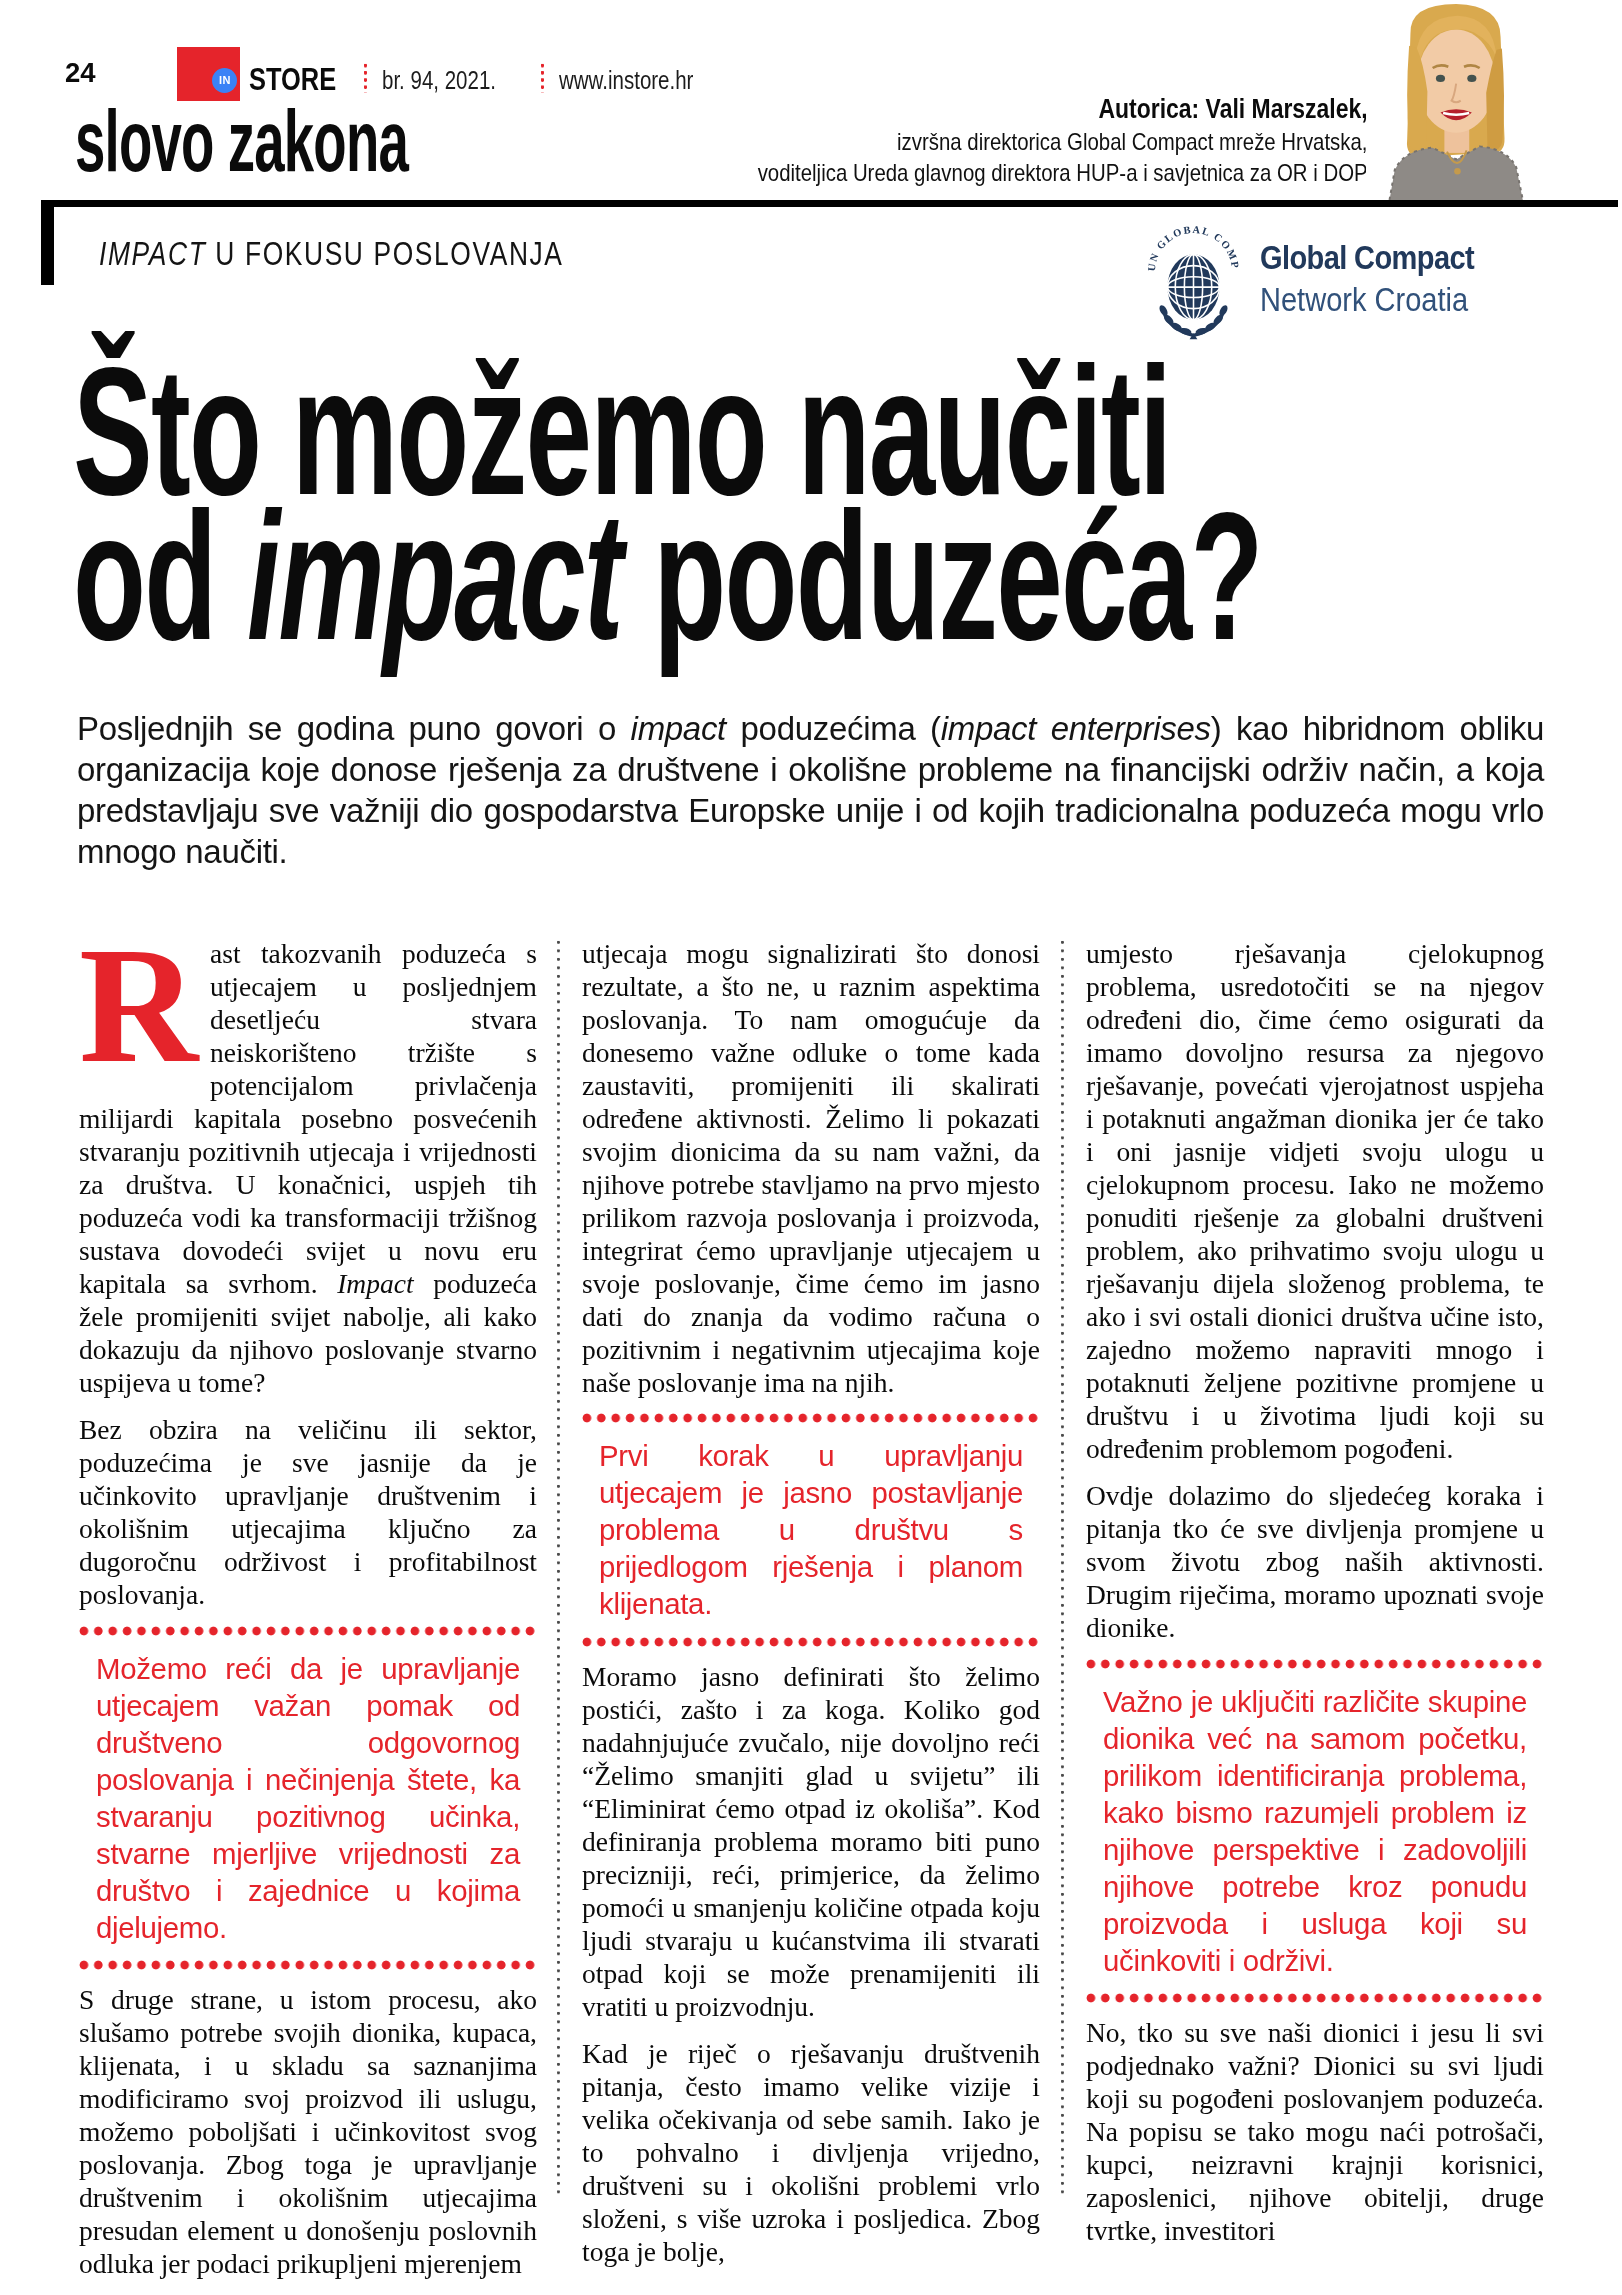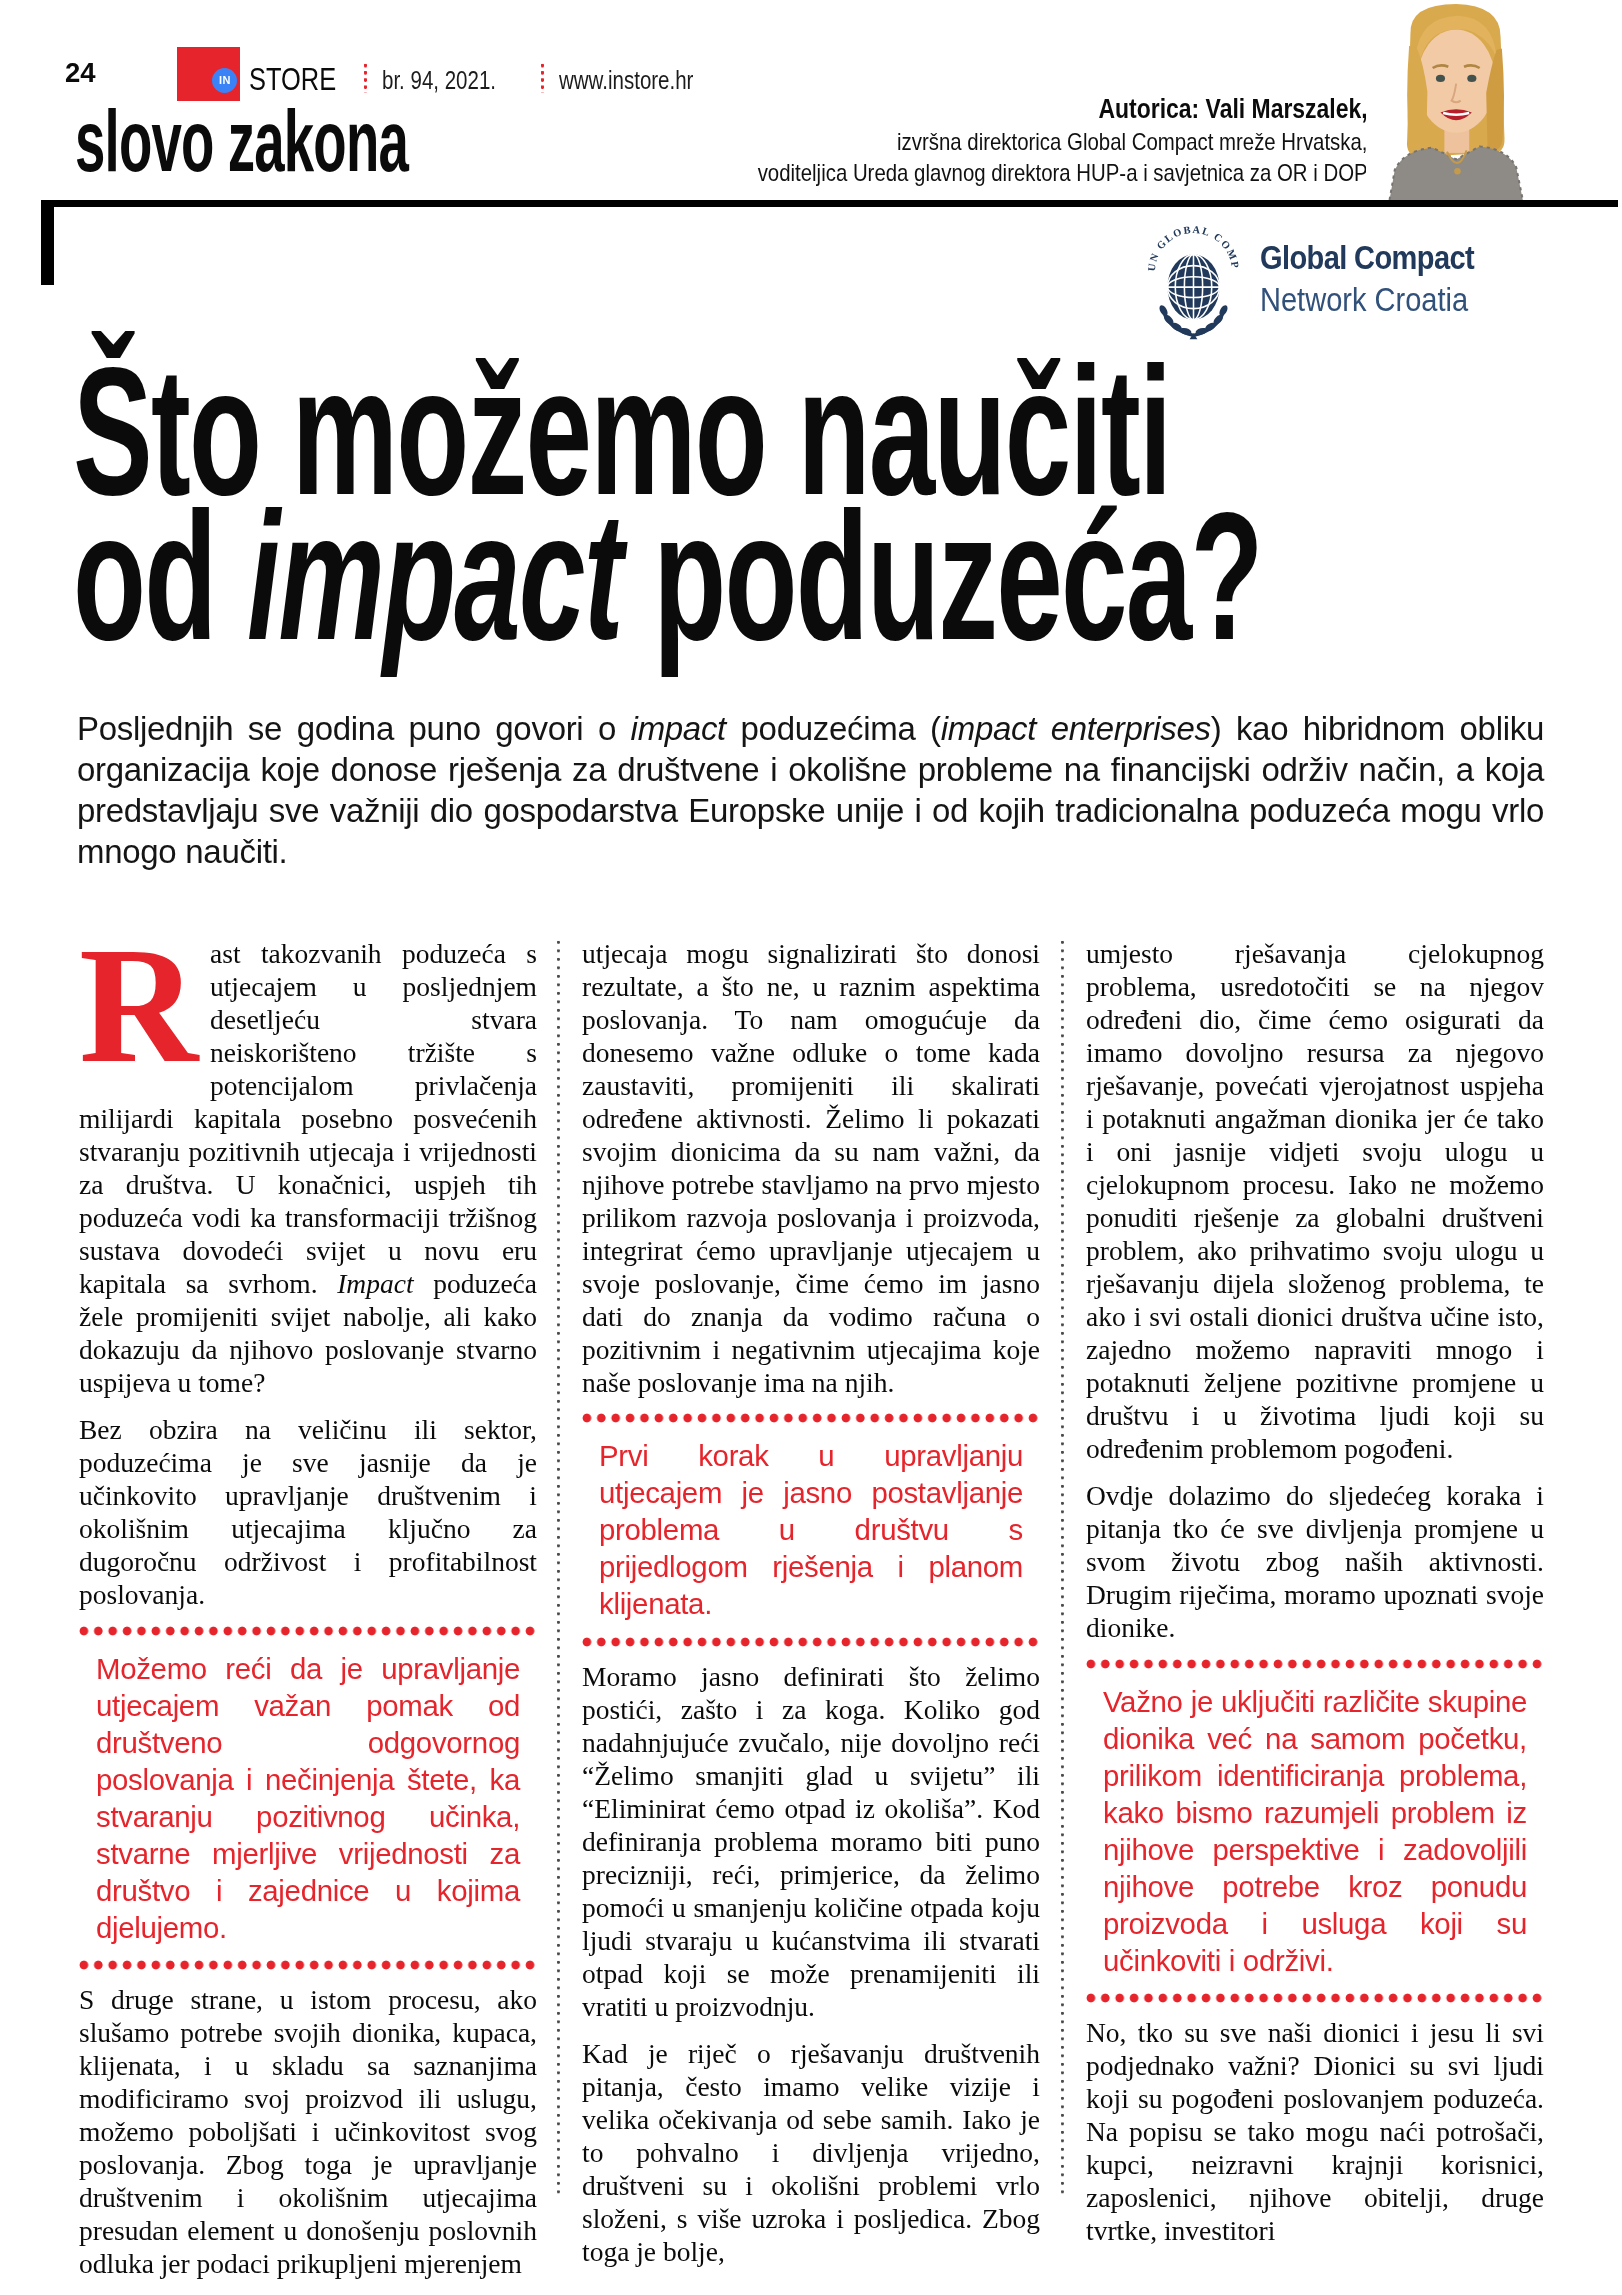--- a/index.html
+++ b/index.html
@@ -14,21 +14,21 @@
   }
   .abs{position:absolute;}
   .it{font-style:italic;}
 
   
   .page-num{left:65px;top:59px;font:700 27.5px/1 "Liberation Sans",sans-serif;}
   .logo-rect{left:177px;top:47px;width:63px;height:54px;background:var(--red);}
   .logo-circle{position:absolute;right:2.6px;top:21px;width:25px;height:25px;border-radius:50%;
     background:#3b82f6;color:#fff;display:flex;align-items:center;justify-content:center;
     font:700 11px/1 "Liberation Sans",sans-serif;letter-spacing:0.3px;}
-  .logo-store{left:249px;top:64px;font-size:31px;font-weight:400;line-height:1;}
+  .logo-store{left:249px;top:64px;font-size:31px;font-weight:700;line-height:1;}
   .v-dots{width:3.3px;height:30px;background-image:radial-gradient(circle at 1.6px 2.6px,var(--red) 1.6px,transparent 2.1px);
     background-size:3.3px 7.2px;background-repeat:repeat-y;}
   .vd1{left:364px;top:63px;}
   .vd2{left:541px;top:63px;}
   .issue{left:382px;top:68px;font-size:25px;color:#1c1c1c;line-height:1;}
   .website{left:559px;top:68px;font-size:25px;color:#1c1c1c;line-height:1;}
   .section-title{left:75px;top:97px;font-size:88px;font-weight:700;line-height:1;letter-spacing:-1.3px;}
   .author{right:250px;top:92px;text-align:right;}
   .author .a1{font-size:27px;font-weight:700;line-height:34px;}
   .author .a2{font-size:24px;font-weight:400;line-height:31px;color:#111;}
@@ -130,20 +130,21 @@
       <path d="M36,306 L44,260 Q58,230 102,226 L138,244 L174,224 Q216,228 230,256 L240,306" fill="none" stroke="#77736f" stroke-width="3" stroke-dasharray="5 6"></path>
 
       <path d="M124,232 Q140,268 154,230" stroke="#c49a4c" stroke-width="3" fill="none"></path>
       <circle cx="140" cy="262" r="5" fill="#c49a4c"></circle>
     </svg>
   </div>
 
   <div class="abs top-rule"></div>
   <div class="abs left-bar"></div>
 
+  <div class="abs kicker"><span class="condK"><span class="it">IMPACT</span><span> U FOKUSU POSLOVANJA</span></span></div>
 
   <div class="abs gc">
     <svg width="99" height="126" viewBox="0 0 152 192">
       <defs>
         <path id="gcArc" d="M 17 86 A 59 59 0 1 1 135 86" fill="none"></path>
       </defs>
       <text font-family="Liberation Serif, serif" font-size="16" font-weight="700" fill="#21395b" letter-spacing="2.5">
         <textPath href="#gcArc">UN GLOBAL COMPACT</textPath>
       </text>
       <ellipse cx="76" cy="110" rx="40" ry="50" fill="#21395b"></ellipse>

